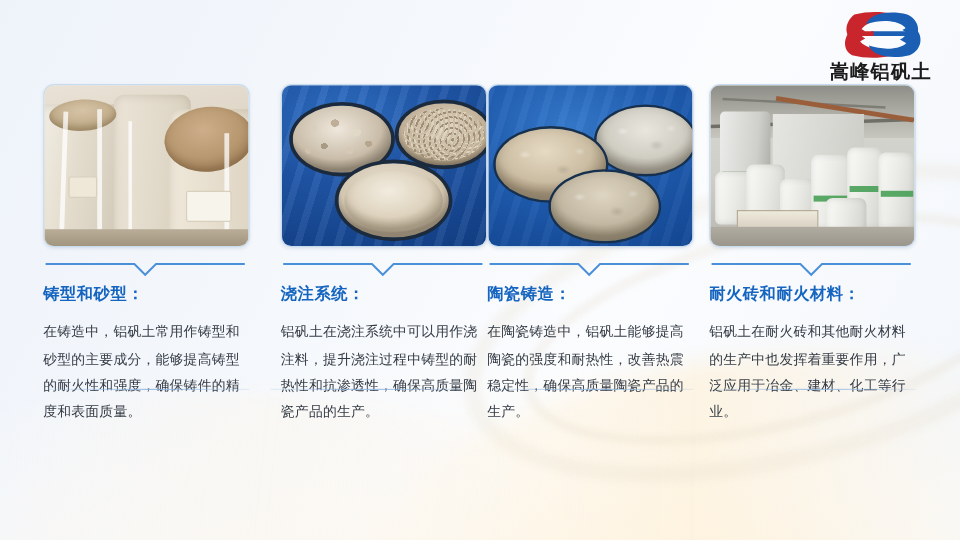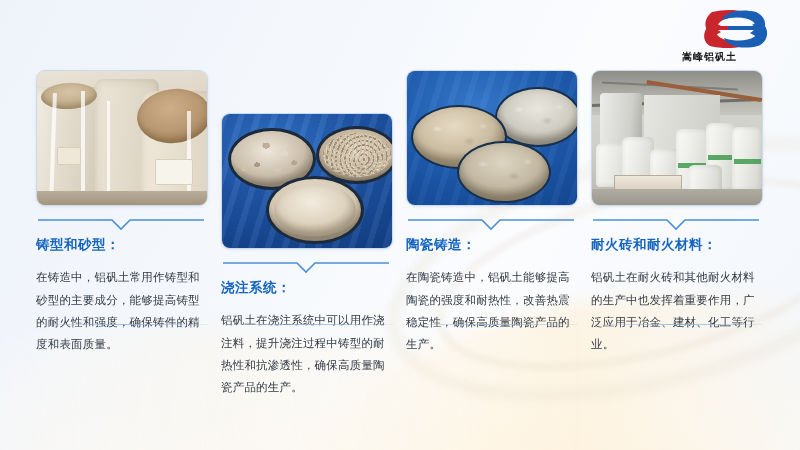--- a/index.html
+++ b/index.html
@@ -34,29 +34,29 @@
     position:absolute;left:40px;top:28px;
     font-size:27px;font-weight:700;letter-spacing:1px;
     color:#1769d0;white-space:nowrap;
     text-shadow:0 1px 0 rgba(255,255,255,.6);
   }
 
   
   .logo{position:absolute;right:14px;top:6px;width:104px;height:64px;}
   .logo svg{display:block;}
   .logo-text{
-    position:absolute;left:0;top:44px;width:104px;
-    font-size:10px;font-weight:700;color:#1b1b1b;letter-spacing:1px;font-family:Liberation Serif, serif;
+    position:absolute;left:0;top:44px;width:104px;text-align:center;
+    font-size:16px;font-weight:700;color:#1b1b1b;letter-spacing:1px;font-family:Liberation Serif, serif;
   }
 
   
   .cols{position:absolute;left:0;top:0;width:800px;height:346px;}
   .col{position:absolute;top:70px;width:170px;}
   .col.c1{left:36px;}
-  .col.c2{left:221px;margin-top:43px;}
+  .col.c2{left:234px;}
   .col.c3{left:406px;}
   .col.c4{left:591px;}
 
   .card{
     position:relative;width:170px;height:134px;border-radius:9px;
     overflow:hidden;border:1px solid #c9dcee;
     box-shadow:0 1px 3px rgba(30,70,120,.10);
     background:#e8edf2;
   }
   .photo{position:absolute;inset:0;overflow:hidden;}

